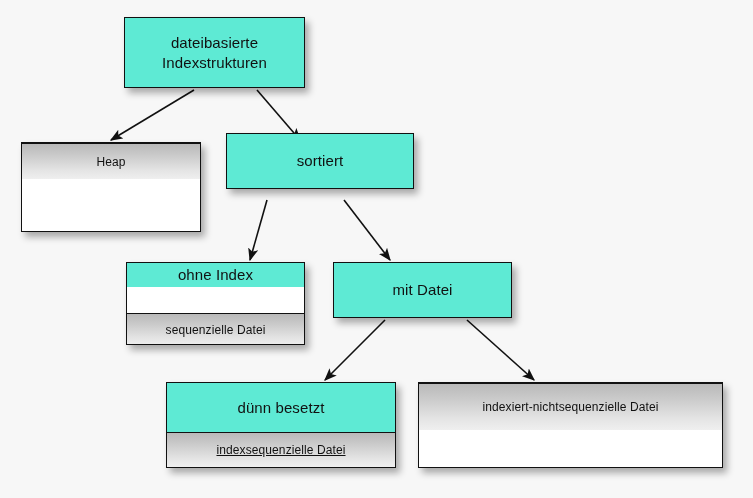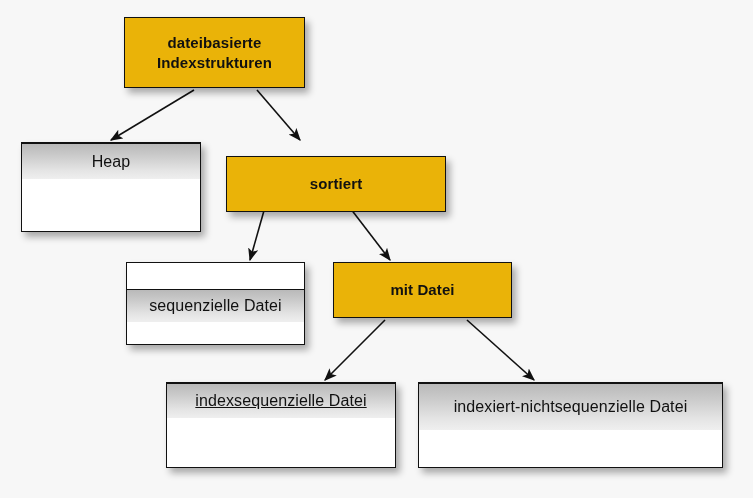--- a/index.html
+++ b/index.html
@@ -32,44 +32,43 @@
     box-sizing: border-box;
     border: 1.6px solid #111111;
     background: #ffffff;
     box-shadow: 4px 5px 7px rgba(0,0,0,0.32);
     display: flex;
     flex-direction: column;
     overflow: hidden;
   }
   .node .title {
     flex: 1 1 auto;
-    background: #eab308;
+    background: #5eead4;
     color: #111111;
     display: flex;
     align-items: center;
     justify-content: center;
     text-align: center;
     font-size: 15px;
     line-height: 1.33;
     letter-spacing: 0.1px;
     padding: 2px 6px;
     box-sizing: border-box;
     white-space: pre-line;
-    font-weight: bold;
   }
   .node .sub {
     flex: 0 0 auto;
     border-top: 1.6px solid #111111;
     background: linear-gradient(to bottom, #b9b9b9 0%, #c9c9c9 30%, #e4e4e4 75%, #efefef 100%);
     color: #111111;
     display: flex;
     align-items: center;
     justify-content: center;
     text-align: center;
-    font-size: 16px;
+    font-size: 12px;
     letter-spacing: 0.1px;
     padding: 2px 6px;
     box-sizing: border-box;
   }
 </style>
 </head>
 <body>
 
 <div id="canvas">
   <svg class="edges" viewBox="0 0 753 498" xmlns="http://www.w3.org/2000/svg">
@@ -88,29 +87,31 @@
       </g>
   </svg>
   <div id="node-layer">
       <div class="node" style="left: 124px; top: 17px; width: 181px; height: 71px;">
         <div class="title">dateibasierte
 Indexstrukturen</div>
       </div>
       <div class="node" style="left: 21px; top: 142px; width: 180px; height: 90px;">
         <div class="sub" style="height: 36px;">Heap</div>
       </div>
-      <div class="node" style="left: 226px; top: 156px; width: 220px; height: 56px;">
+      <div class="node" style="left: 226px; top: 133px; width: 188px; height: 56px;">
         <div class="title">sortiert</div>
       </div>
       <div class="node" style="left: 126px; top: 262px; width: 179px; height: 83px;">
+        <div class="title">ohne Index</div>
         <div class="sub" style="height: 33px; margin-top: 26px;">sequenzielle Datei</div>
       </div>
       <div class="node" style="left: 333px; top: 262px; width: 179px; height: 56px;">
         <div class="title">mit Datei</div>
       </div>
       <div class="node" style="left: 166px; top: 382px; width: 230px; height: 86px;">
+        <div class="title">dünn besetzt</div>
         <div class="sub" style="height: 35px; text-decoration: underline;">indexsequenzielle Datei</div>
       </div>
       <div class="node" style="left: 418px; top: 382px; width: 305px; height: 86px;">
         <div class="sub" style="height: 47px;">indexiert-nichtsequenzielle Datei</div>
       </div>
     </div>
 </div>
 
 </body></html>

